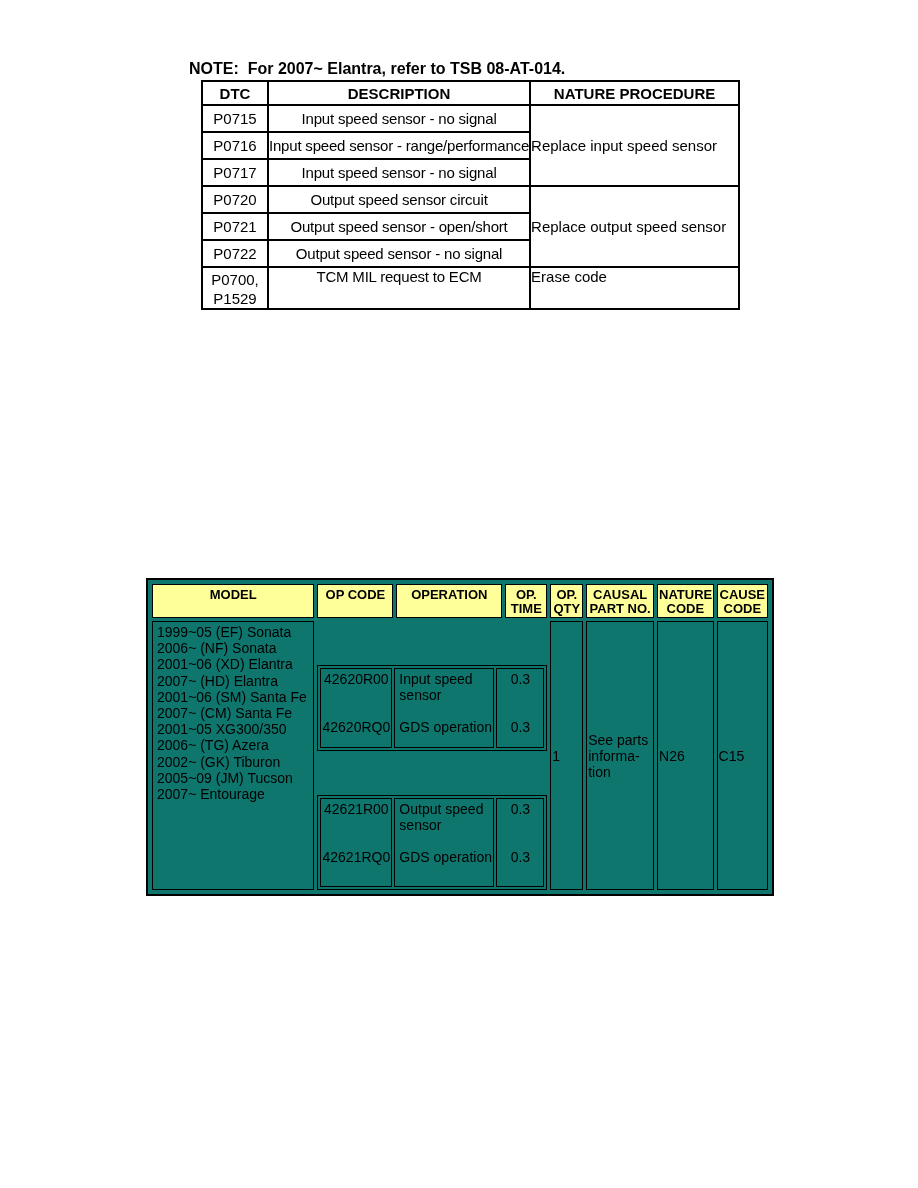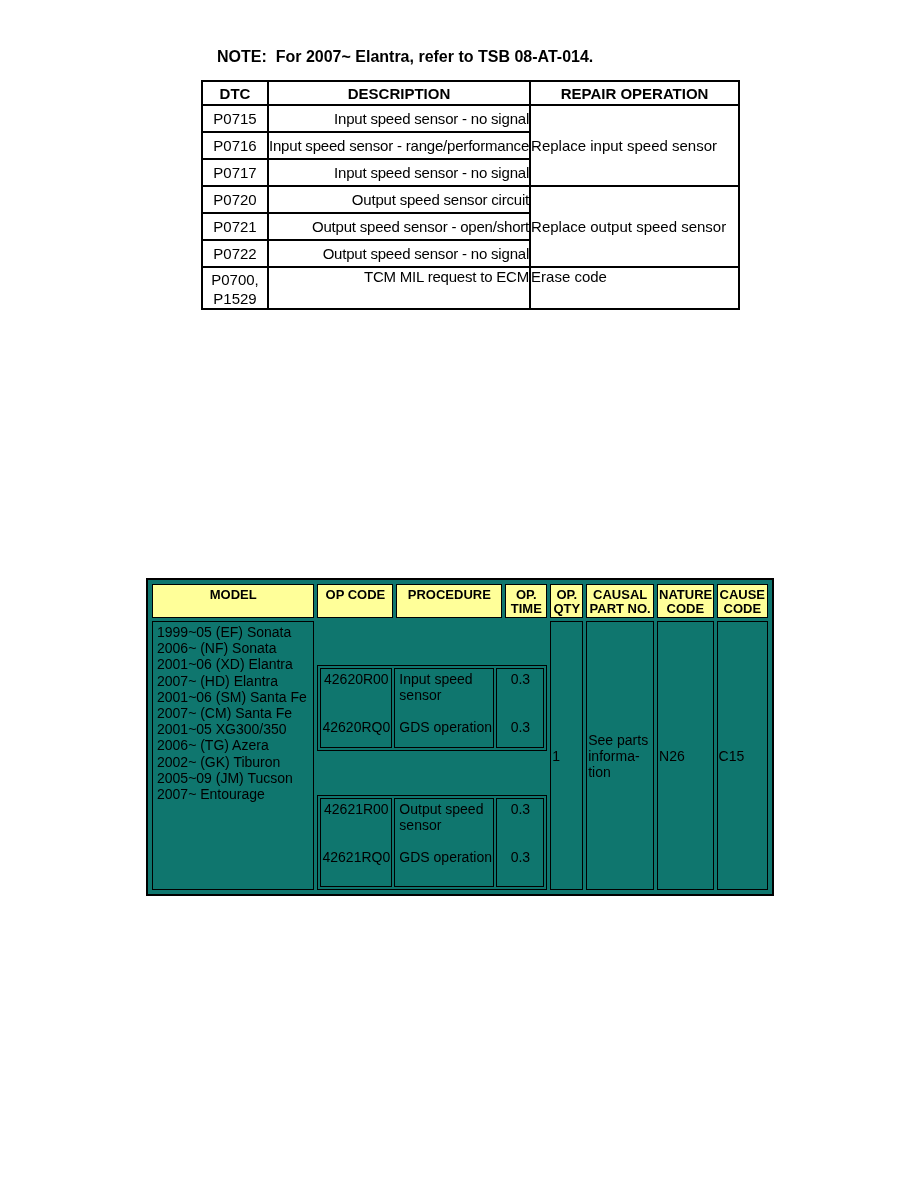--- a/index.html
+++ b/index.html
@@ -5,35 +5,35 @@
   * { box-sizing: border-box; }
   html, body { margin: 0; padding: 0; }
   body {
     width: 918px; height: 1188px; position: relative;
     background: #ffffff; color: #000;
     font-family: "Liberation Sans", sans-serif;
   }
 
   
   .note {
-    position: absolute; left: 189px; top: 48px;
-    font-size: 16px; font-weight: bold; white-space: pre; margin-left: 28px;
+    position: absolute; left: 189px; top: 60px;
+    font-size: 16px; font-weight: bold; white-space: pre;
   }
 
   
   .dtc-table {
     position: absolute; left: 201px; top: 80px;
     border-collapse: collapse; table-layout: fixed;
     font-size: 15px;
   }
   .dtc-table th, .dtc-table td { border: 2px solid #000; padding: 0; }
   .dtc-table th { font-weight: bold; text-align: center; height: 24px; }
   .dtc-table tr.r { height: 27px; }
   .dtc-code { text-align: center; }
-  .dtc-desc { text-align: right; padding-left: 7px; white-space: nowrap; letter-spacing: -0.2px; }
+  .dtc-desc { text-align: center; padding-left: 7px; white-space: nowrap; letter-spacing: -0.2px; }
   .dtc-repair { text-align: left; padding-left: 7px; white-space: nowrap; }
   .dtc-table tr.last { height: 39px; }
   .dtc-table tr.last td { vertical-align: top; }
   .dtc-table tr.last .dtc-code { line-height: 19px; padding-top: 2px; }
   .dtc-table tr.last .dtc-desc, .dtc-table tr.last .dtc-repair { padding-top: 0; }
 
   
   .wtable {
     position: absolute; left: 146px; top: 578px;
     border: 2px solid #000; padding: 1px; background: #0f766e;
@@ -77,21 +77,21 @@
 <table class="dtc-table">
   <colgroup>
       <col style="width:66px">
       <col style="width:256px">
       <col style="width:209px">
     </colgroup>
   <tbody>
       <tr>
     <th>DTC</th>
     <th>DESCRIPTION</th>
-    <th>REPAIR OPERATION</th>
+    <th>NATURE PROCEDURE</th>
   </tr>
   <tr class="r">
     <td class="dtc-code">P0715</td>
     <td class="dtc-desc">Input speed sensor - no signal</td>
     <td class="dtc-repair" rowspan="3">Replace input speed sensor</td>
   </tr>
   <tr class="r">
     <td class="dtc-code">P0716</td>
     <td class="dtc-desc">Input speed sensor - range/performance</td>
   </tr>
@@ -132,21 +132,21 @@
         <col style="width:41px">
       <col style="width:32px">
         <col style="width:66px">
         <col style="width:55px">
         <col style="width:50px">
     </colgroup>
     <tbody>
         <tr>
       <th class="hd">MODEL</th>
       <th class="hd">OP CODE</th>
-      <th class="hd">PROCEDURE</th>
+      <th class="hd">OPERATION</th>
       <th class="hd">OP. TIME</th>
       <th class="hd">OP. QTY</th>
       <th class="hd">CAUSAL PART NO.</th>
       <th class="hd">NATURE CODE</th>
       <th class="hd">CAUSE CODE</th>
     </tr>
     <tr>
       <td class="model-cell">
         <div>1999~05 (EF) Sonata</div>
         <div>2006~ (NF) Sonata</div>

